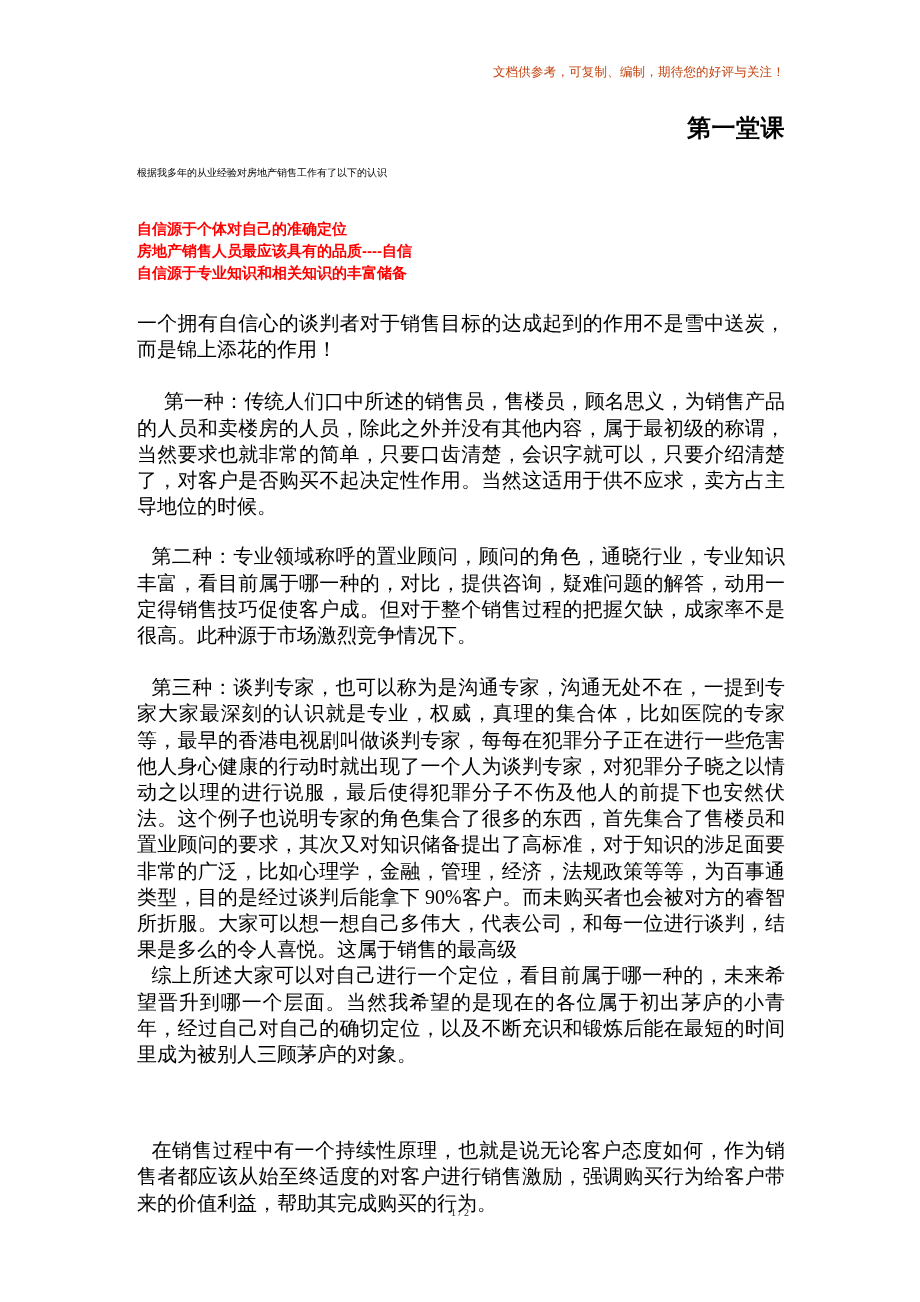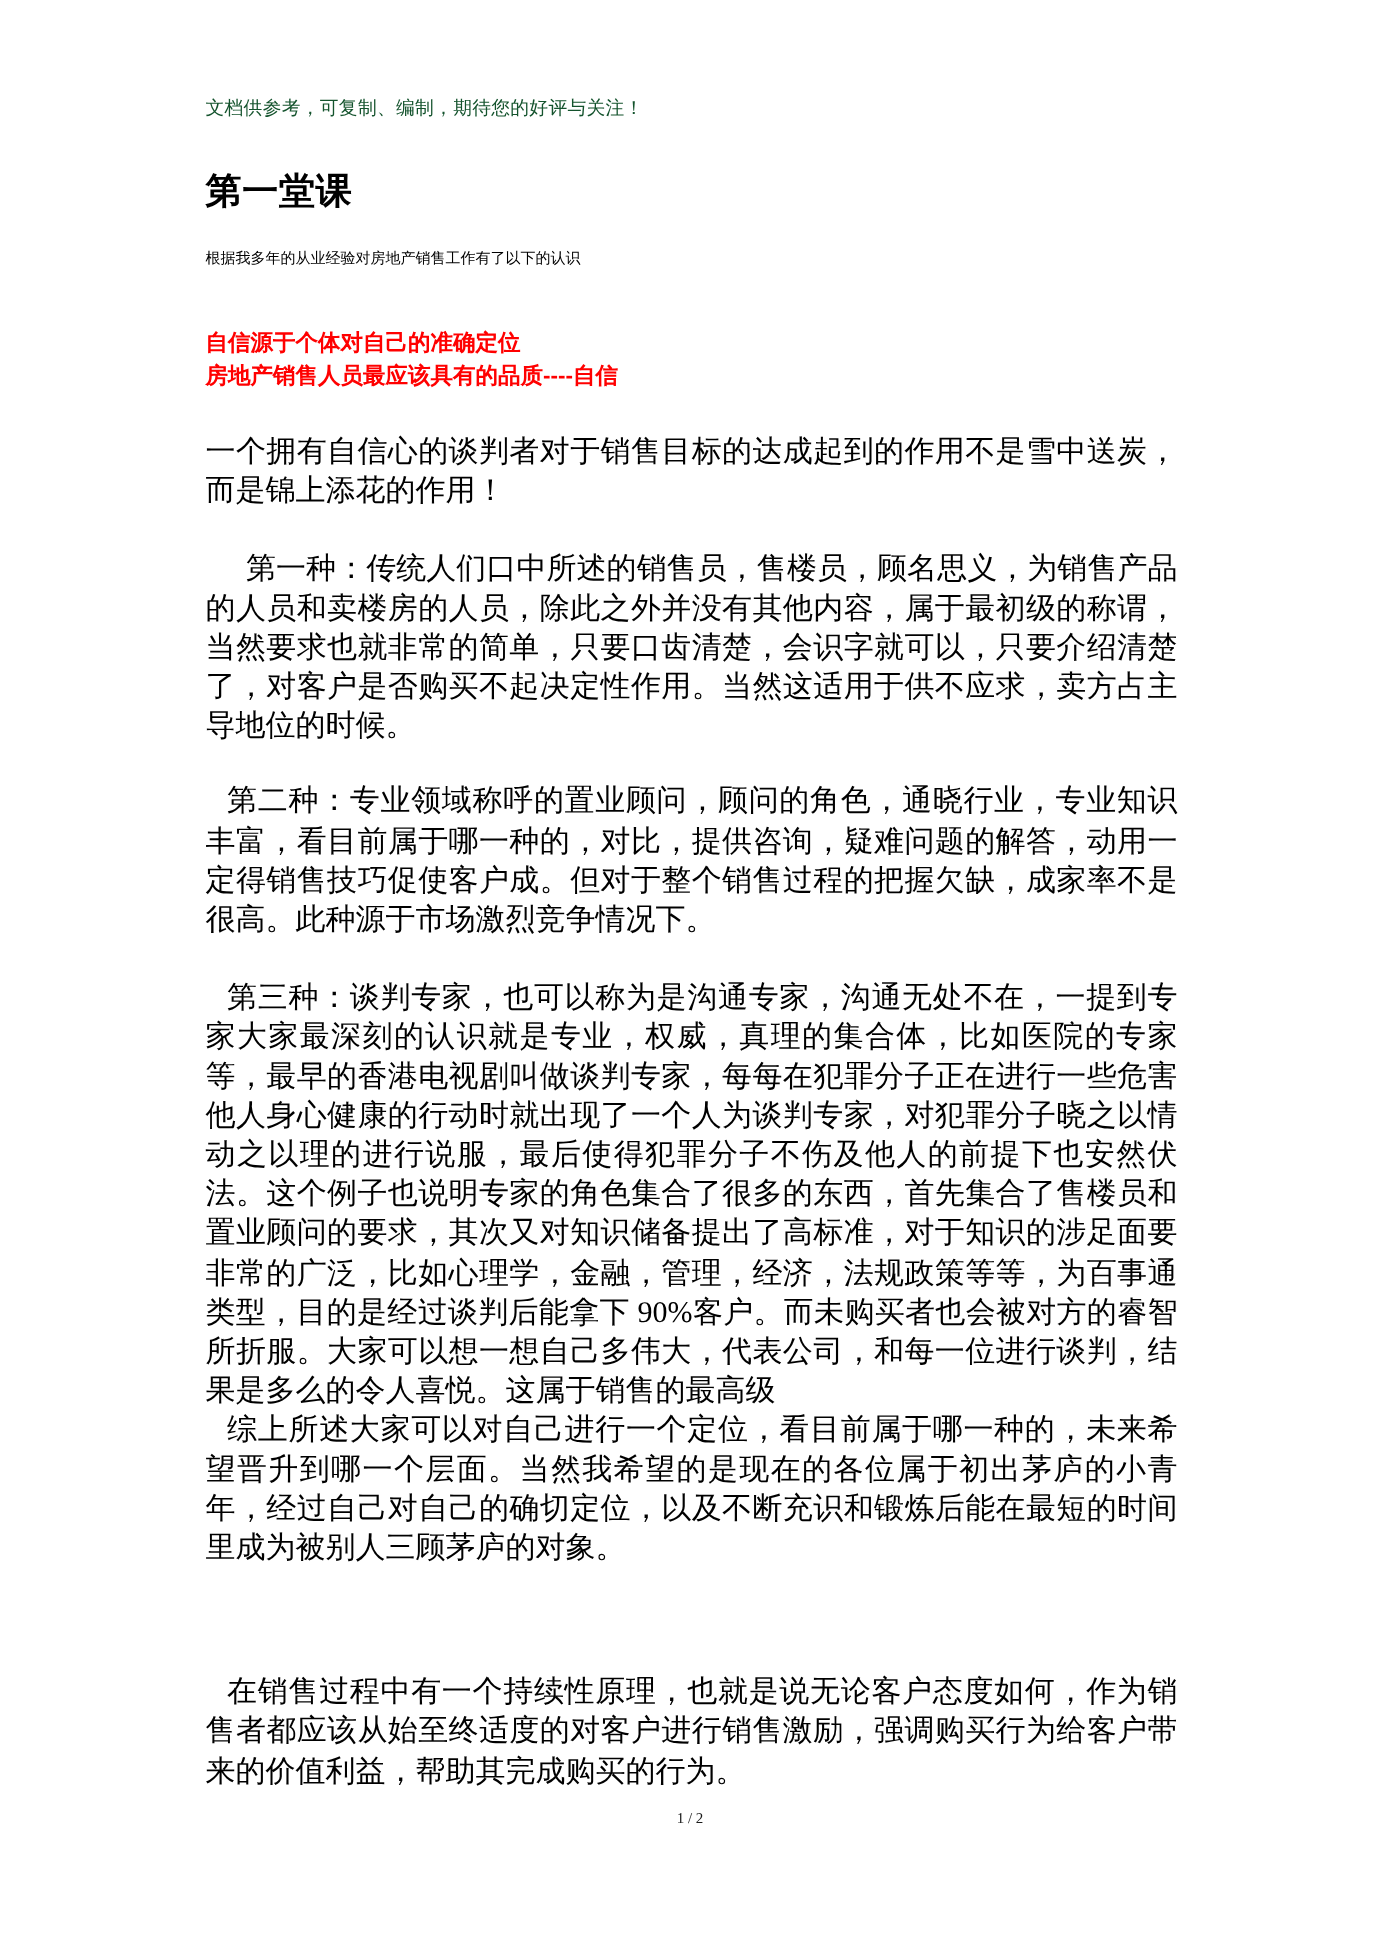--- a/index.html
+++ b/index.html
@@ -23,43 +23,43 @@
     height: 1302px;
     box-sizing: border-box;
   }
 
   
   .promo-note {
     position: absolute;
     left: 137px;
     top: 63px;
     width: 648px;
-    text-align: left;
+    text-align: right;
     font-family: "Liberation Sans", "DejaVu Sans", sans-serif;
     font-size: 12.5px;
     line-height: 18px;
-    color: #14532d;
+    color: #c2410c;
     letter-spacing: 0.2px;
     white-space: nowrap;
   }
 
   
   .content {
     position: absolute;
     left: 137px;
     top: 112px;
     width: 648px;
   }
 
   .doc-title {
     font-family: "Liberation Sans", "DejaVu Sans", sans-serif;
     font-size: 24px;
     line-height: 32px;
     font-weight: bold;
-    text-align: left;
+    text-align: right;
     color: #000;
     margin: 0 0 16px 0;
     letter-spacing: 0.5px;
   }
 
   .lead {
     font-size: 10px;
     line-height: 26px;
     margin: 0;
     text-align: left;
@@ -118,20 +118,21 @@
 
     <h1 class="doc-title">第一堂课</h1>
 
     <p class="lead">根据我多年的从业经验对房地产销售工作有了以下的认识</p>
 
     <div class="spacer-a"></div>
 
     <div class="red-block">
       <span class="rline">自信源于个体对自己的准确定位</span>
       <span class="rline">房地产销售人员最应该具有的品质----自信</span>
+      <span class="rline">自信源于专业知识和相关知识的丰富储备</span>
     </div>
 
     <div class="spacer-b"></div>
 
     <p class="body">一个拥有自信心的谈判者对于销售目标的达成起到的作用不是雪中送炭，而是锦上添花的作用！</p>
 
     <div class="spacer-c"></div>
 
 
     <p class="body indent-md">第一种：传统人们口中所述的销售员，售楼员，顾名思义，为销售产品的人员和卖楼房的人员，除此之外并没有其他内容，属于最初级的称谓，当然要求也就非常的简单，只要口齿清楚，会识字就可以，只要介绍清楚了，对客户是否购买不起决定性作用。当然这适用于供不应求，卖方占主导地位的时候。</p>

